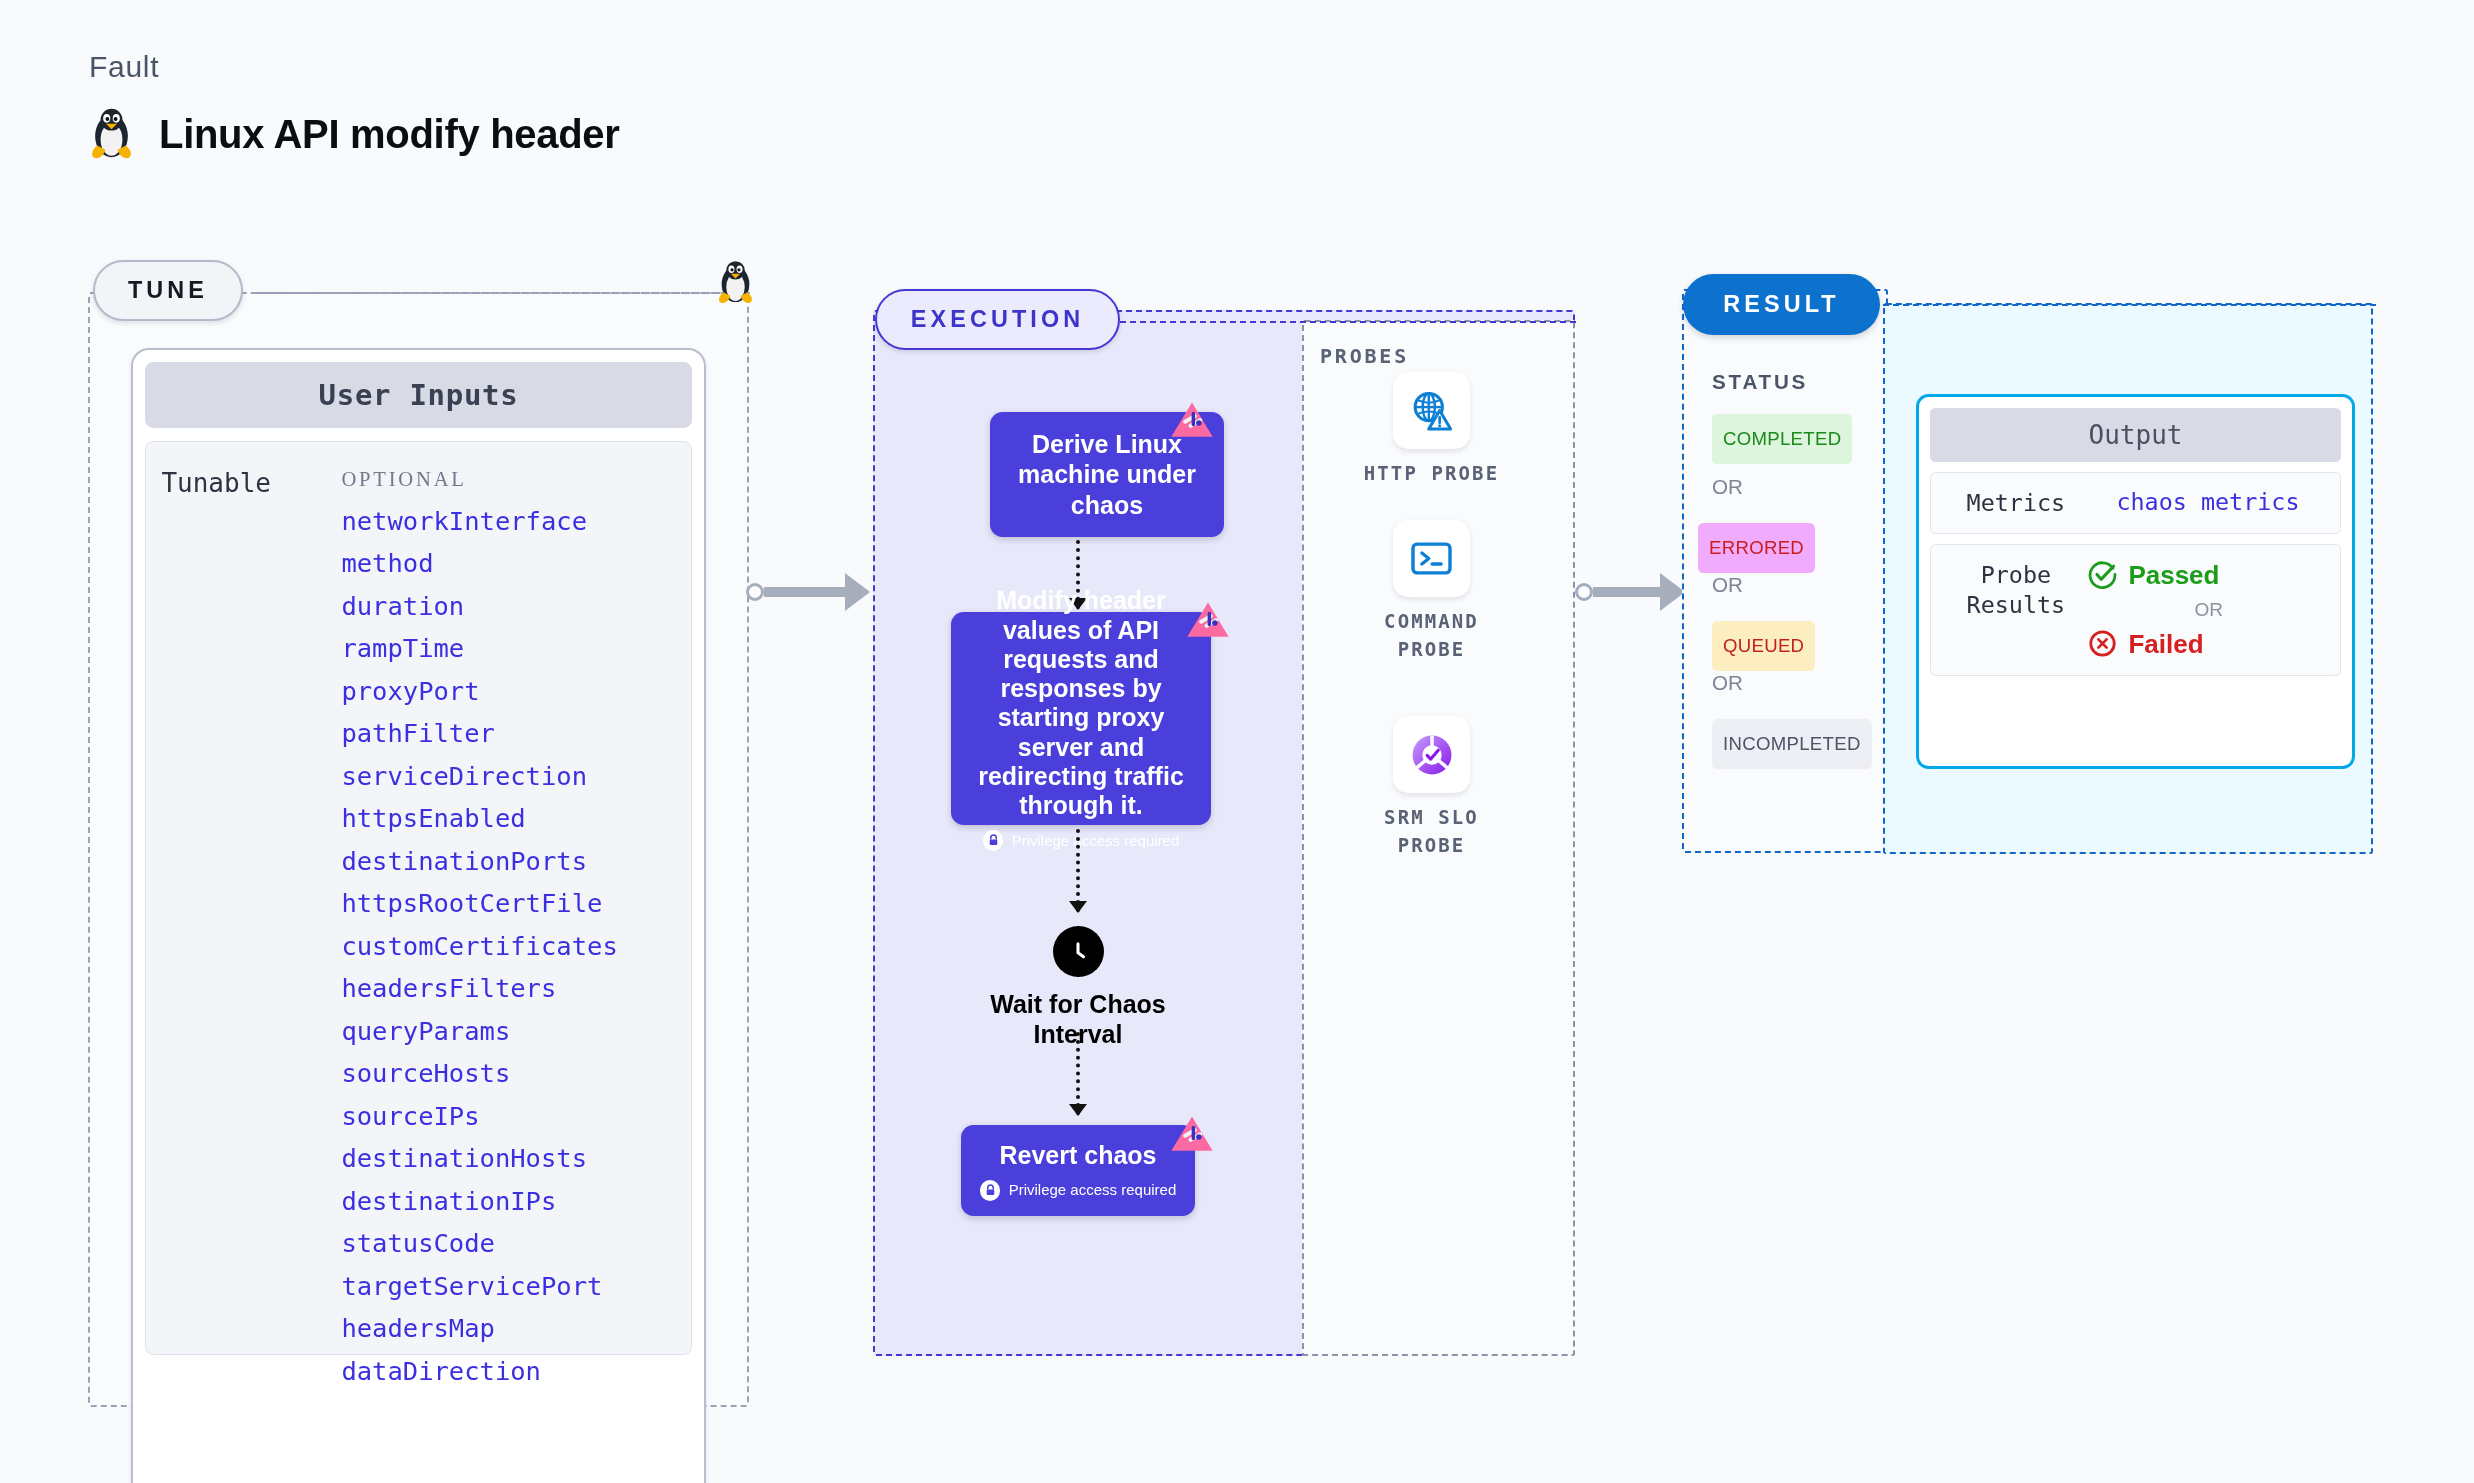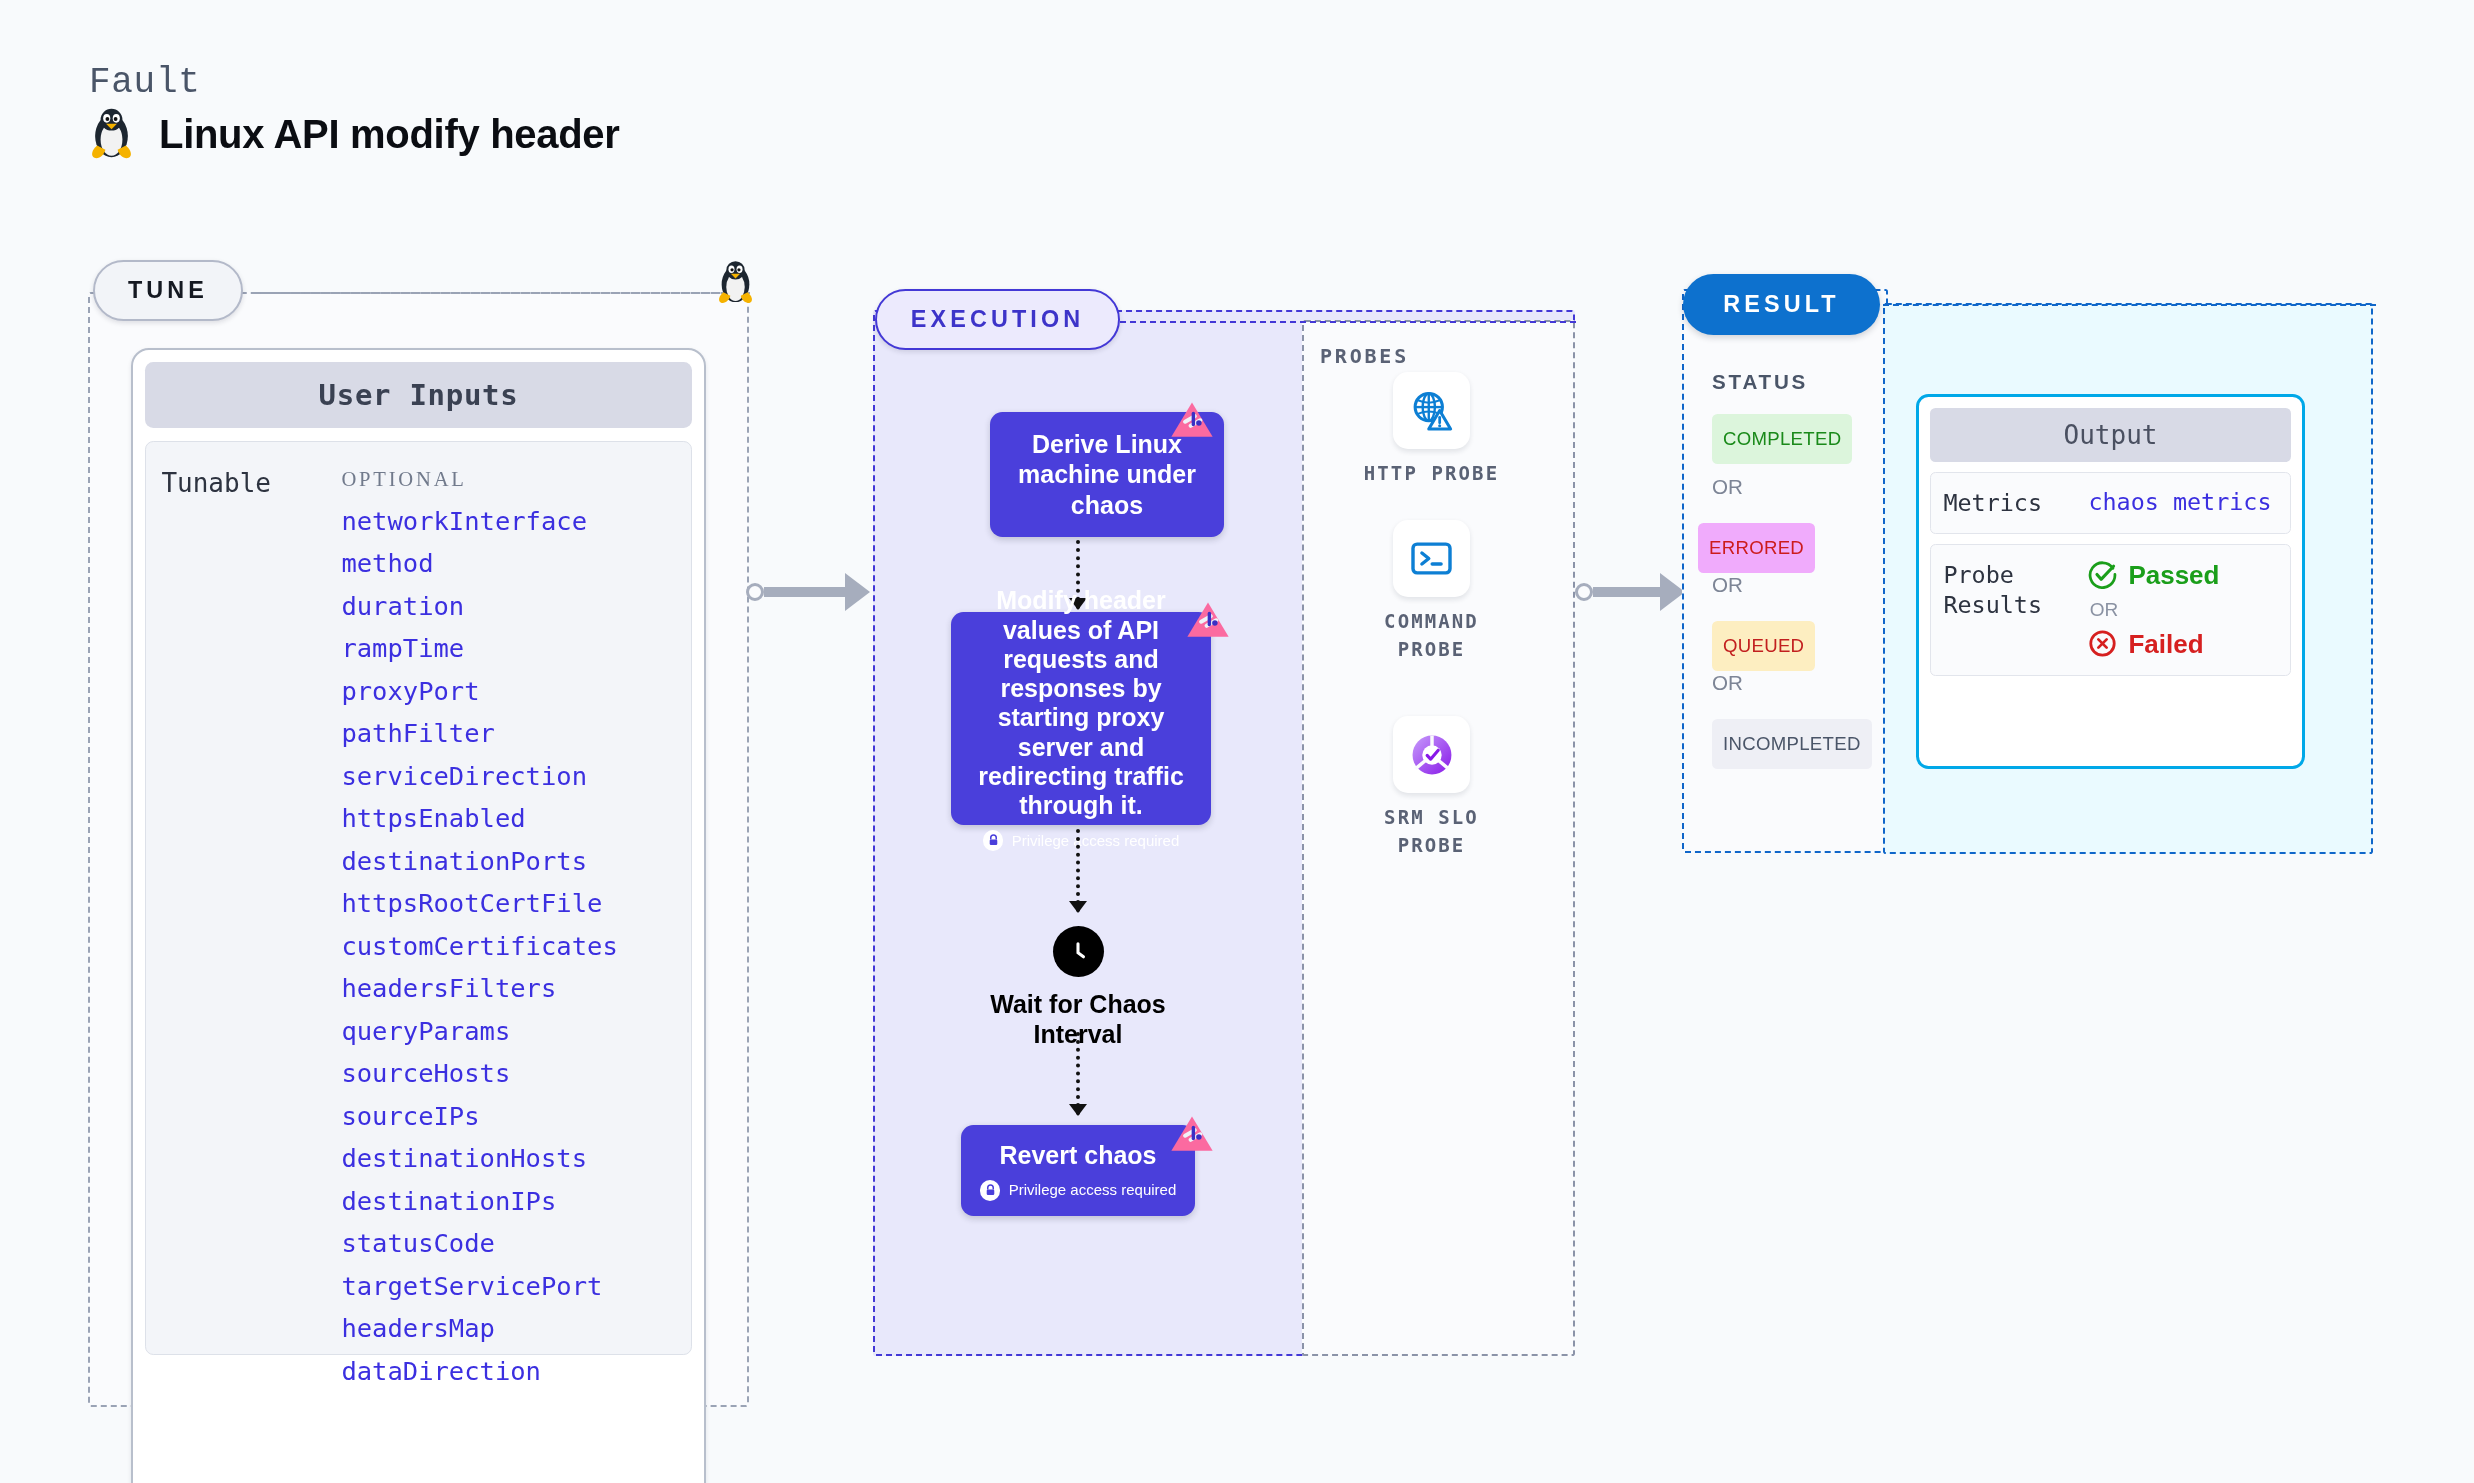--- a/index.html
+++ b/index.html
@@ -7,22 +7,22 @@
     width: 2475px; height: 1483px;
     background: #f8fafc;
     font-family: "Liberation Sans", sans-serif;
     overflow: hidden;
   }
   .canvas { position: relative; width: 2475px; height: 1483px; }
 
   
   .fault-label {
     position: absolute; left: 89px; top: 50px;
-    font-family: Liberation Mono, monospace;
-    font-size: 36px; color: #4a5568; letter-spacing: 0.7px; margin-top: 12px;
+    font-family: Liberation Sans, sans-serif;
+    font-size: 30px; color: #4a5568; letter-spacing: 0.7px;
   }
   .title-row { position: absolute; left: 89px; top: 107px; display: flex; align-items: center; gap: 25px; }
   .title-text { font-size: 40px; font-weight: 700; color: #0b0d12; letter-spacing: -0.3px; }
 
   
   .penguin { display: block; }
 
   
   .dashed-box { position: absolute; border-style: dashed; border-width: 2.8px; border-radius: 2.8px; }
   .tune-box    { left: 88px;  top: 292px;  width: 661px;  height: 1115px; border-color: #9aa3b5; background: #fafbfd; }
@@ -158,22 +158,22 @@
   .sb-completed   { left: 1712px; top: 414px; background: #dcf5dc; color: #1a8a1a; }
   .sb-errored     { left: 1664px; top: 523px; background: #f0abfc; color: #cc1c1c; margin-left: 34px; }
   .sb-queued      { left: 1712px; top: 621px; background: #fdeec1; color: #c21f1f; }
   .sb-incomplete  { left: 1712px; top: 719px; background: #eeeff5; color: #4a5568; }
   .or-1 { left: 1712px; top: 475px; }
   .or-2 { left: 1712px; top: 573px; }
   .or-3 { left: 1712px; top: 671px; }
 
   
   .output-card {
-    position: absolute; left: 1916px; top: 394px; width: 389px; height: 375px;
-    background: #ffffff; border: 3.4px solid #00a8e8; border-radius: 12.4px; padding: 11px;
+    position: absolute; left: 1916px; top: 394px; width: 439px; height: 375px;
+    background: #ffffff; border: 3.4px solid #00a8e8; border-radius: 12.4px; padding: 11px; text-align: center;
   }
   .output-header {
     height: 54px; background: #d8dae6; border-radius: 5.5px;
     display: flex; align-items: center; justify-content: center;
     font-family: "DejaVu Sans Mono", monospace; font-size: 26px; color: #4a5061; font-weight: 400;
   }
   .output-section {
     margin-top: 9.6px; border: 1.4px solid #e2e5ec; border-radius: 5.5px;
     background: #fafbfd; display: flex; padding: 15px 12.4px;
   }

